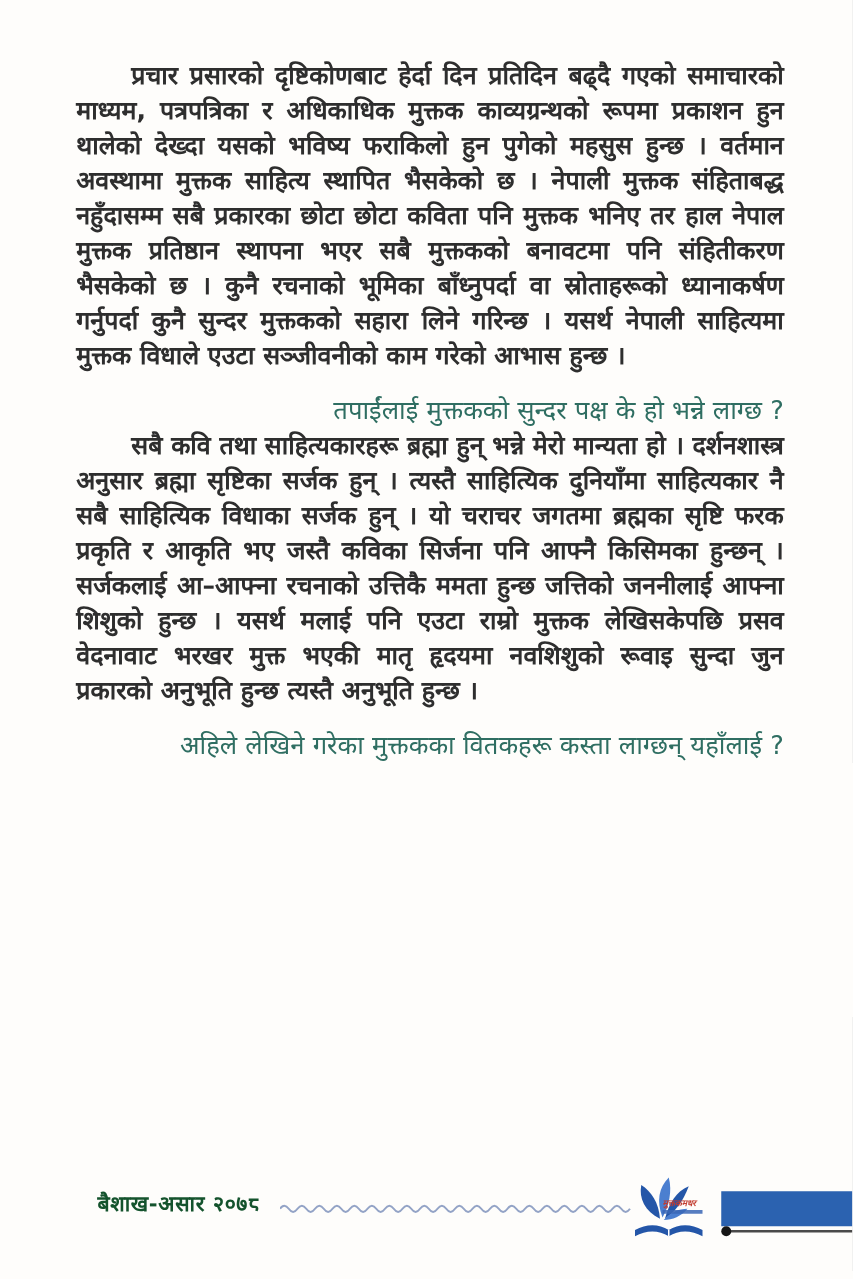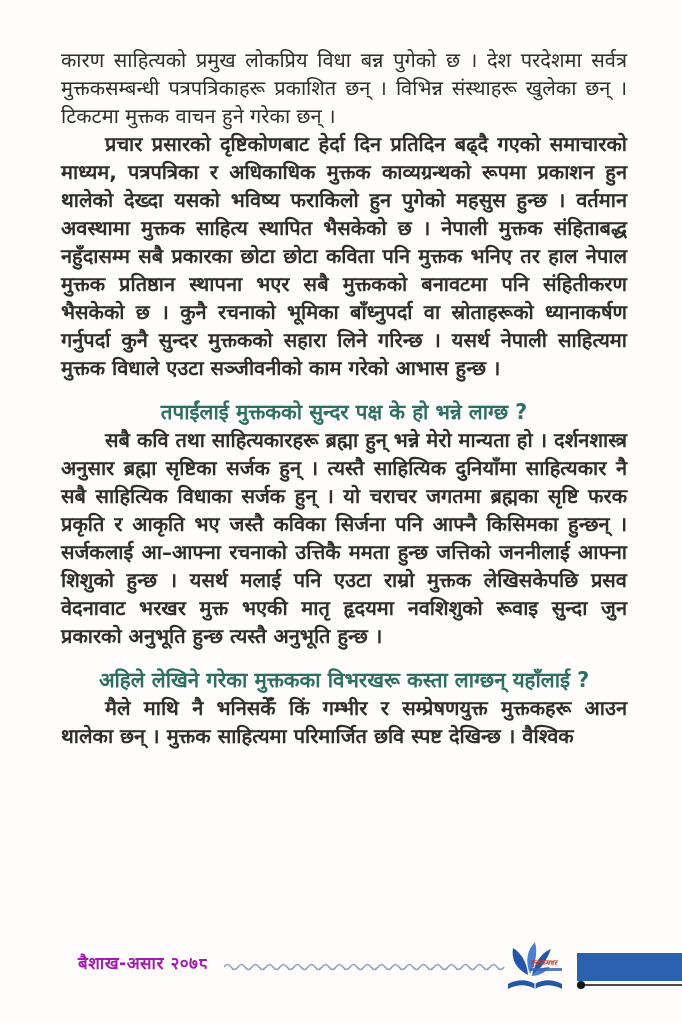--- a/index.html
+++ b/index.html
@@ -18,29 +18,29 @@
     font-size:20px;
     line-height:28px;
     text-align:justify;
   }
   .content p{margin:0;}
   .indent{text-indent:44px;font-weight:bold;}
   .question{
     margin:16px 0 0 0;
     font-size:20.5px;
     line-height:28px;
-    font-weight:bold;
+    font-weight:normal;
     color:#2f6e62;
-    text-align:center;
+    text-align:right;
   }
   
   .issue-label{
     position:absolute;left:78px;top:951px;
     font-size:17px;font-weight:bold;letter-spacing:.5px;
-    color:#a21caf;
+    color:#14532d;
     text-align:right;
   }
   .wavy-wrap{position:absolute;left:224px;top:959px;width:282px;height:14px;}
   .logo-wrap{position:absolute;left:502px;top:939px;width:74px;height:58px;font-style:italic;}
   .accent-bar{
     position:absolute;left:577px;top:953px;width:105px;height:28px;
     background:#2b62b0;
   }
   .rule-line{
     position:absolute;left:581px;top:984px;width:101px;height:2px;
@@ -51,34 +51,32 @@
     width:8px;height:8px;border-radius:50%;background:#161616;
   }
   .logo-title-text{font-size:7px;fill:#c23b2e;font-weight:bold;}
 </style>
 </head>
 <body>
 
 <div class="page">
 
   <main class="content">
-    <p>कारण साहित्यको प्रमुख लोकप्रिय विधा बन्न पुगेको छ । देश परदेशमा सर्वत्र मुक्तकसम्बन्धी पत्रपत्रिकाहरू प्रकाशित छन् । विभिन्न संस्थाहरू खुलेका छन् । टिकटमा मुक्तक वाचन हुने गरेका छन् ।</p>
     <p class="indent">प्रचार प्रसारको दृष्टिकोणबाट हेर्दा दिन प्रतिदिन बढ्दै गएको समाचारको माध्यम, पत्रपत्रिका र अधिकाधिक मुक्तक काव्यग्रन्थको रूपमा प्रकाशन हुन थालेको देख्दा यसको भविष्य फराकिलो हुन पुगेको महसुस हुन्छ । वर्तमान अवस्थामा मुक्तक साहित्य स्थापित भैसकेको छ । नेपाली मुक्तक संहिताबद्ध नहुँदासम्म सबै प्रकारका छोटा छोटा कविता पनि मुक्तक भनिए तर हाल नेपाल मुक्तक प्रतिष्ठान स्थापना भएर सबै मुक्तकको बनावटमा पनि संहितीकरण भैसकेको छ । कुनै रचनाको भूमिका बाँध्नुपर्दा वा स्रोताहरूको ध्यानाकर्षण गर्नुपर्दा कुनै सुन्दर मुक्तकको सहारा लिने गरिन्छ । यसर्थ नेपाली साहित्यमा मुक्तक विधाले एउटा सञ्जीवनीको काम गरेको आभास हुन्छ ।</p>
 
     <section>
       <h2 class="question">तपाईंलाई मुक्तकको सुन्दर पक्ष के हो भन्ने लाग्छ ?</h2>
     </section>
 
     <section>
       <p class="indent">सबै कवि तथा साहित्यकारहरू ब्रह्मा हुन् भन्ने मेरो मान्यता हो । दर्शनशास्त्र अनुसार ब्रह्मा सृष्टिका सर्जक हुन् । त्यस्तै साहित्यिक दुनियाँमा साहित्यकार नै सबै साहित्यिक विधाका सर्जक हुन् । यो चराचर जगतमा ब्रह्मका सृष्टि फरक प्रकृति र आकृति भए जस्तै कविका सिर्जना पनि आफ्नै किसिमका हुन्छन् । सर्जकलाई आ–आफ्ना रचनाको उत्तिकै ममता हुन्छ जत्तिको जननीलाई आफ्ना शिशुको हुन्छ । यसर्थ मलाई पनि एउटा राम्रो मुक्तक लेखिसकेपछि प्रसव वेदनावाट भरखर मुक्त भएकी मातृ हृदयमा नवशिशुको रूवाइ सुन्दा जुन प्रकारको अनुभूति हुन्छ त्यस्तै अनुभूति हुन्छ ।</p>
     </section>
 
     <section>
-      <h2 class="question">अहिले लेखिने गरेका मुक्तकका विभरखरू कस्ता लाग्छन् यहाँलाई ?</h2>
-      <p class="indent">मैले माथि नै भनिसकेँ किं गम्भीर र सम्प्रेषणयुक्त मुक्तकहरू आउन थालेका छन् । मुक्तक साहित्यमा परिमार्जित छवि स्पष्ट देखिन्छ । वैश्विक</p>
+      <h2 class="question">अहिले लेखिने गरेका मुक्तकका वितकहरू कस्ता लाग्छन् यहाँलाई ?</h2>
     </section>
   </main>
 
   <footer>
 
     <span class="issue-label">बैशाख-असार २०७८</span>
 
     <span class="wavy-wrap">
       <svg width="282" height="14" viewBox="0 0 282 14" aria-hidden="true">
         <path d="M0 7 Q3.5 2 7 7 T14 7 T21 7 T28 7 T35 7 T42 7 T49 7 T56 7 T63 7 T70 7 T77 7 T84 7 T91 7 T98 7 T105 7 T112 7 T119 7 T126 7 T133 7 T140 7 T147 7 T154 7 T161 7 T168 7 T175 7 T182 7 T189 7 T196 7 T203 7 T210 7 T217 7 T224 7 T231 7 T238 7 T245 7 T252 7 T259 7 T266 7 T273 7 T280 7" fill="none" stroke="#93a3c6" stroke-width="1.6"></path>

